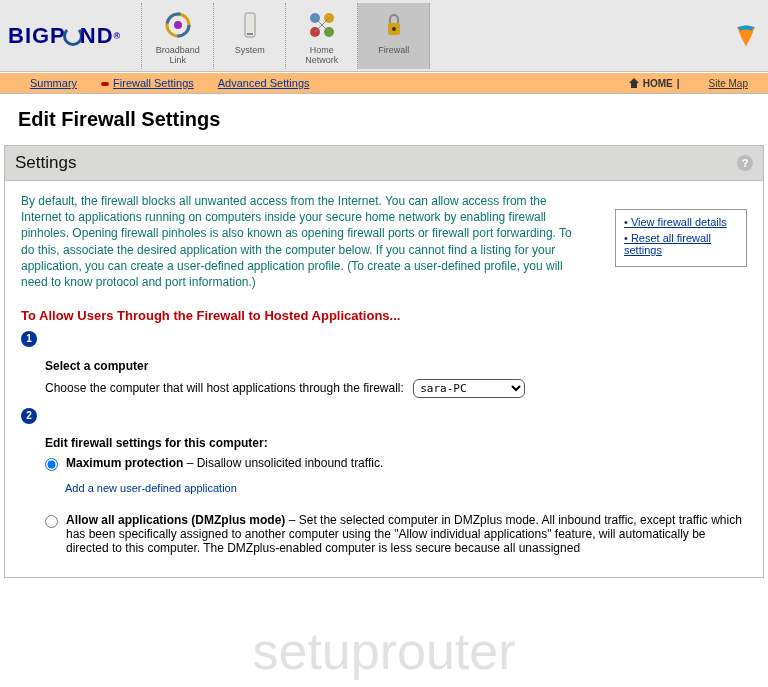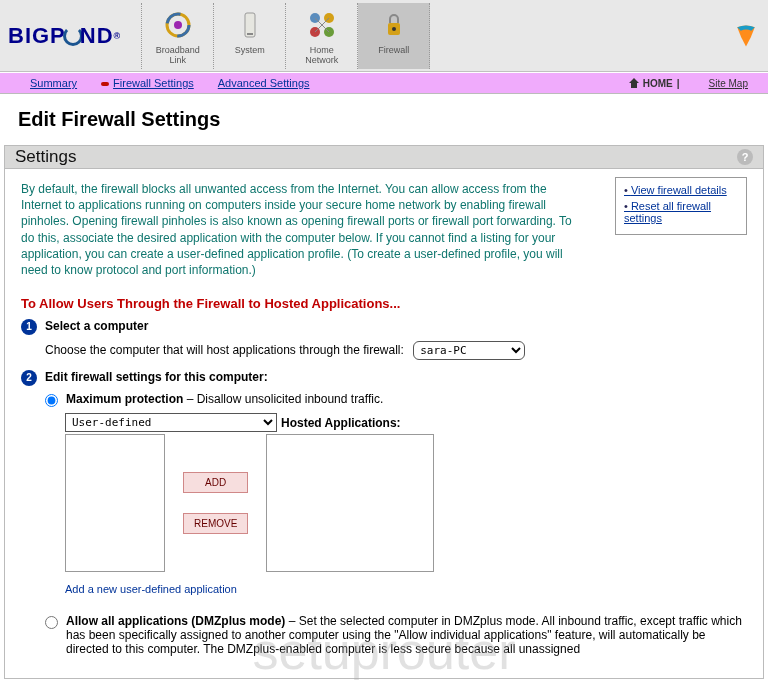--- a/index.html
+++ b/index.html
@@ -6,39 +6,39 @@
 body { font-family: Arial, Helvetica, sans-serif; font-size: 12px; color: #000; width: 768px; height: 687px; overflow: hidden; position: relative; background: #fff; }
 .topbar { display: flex; align-items: center; background: #e8e8e8; height: 72px; padding: 0 8px; border-bottom: 1px solid #c0c0c0; }
 .logo { font-size: 22px; font-weight: bold; color: #00008b; letter-spacing: 1px; display: flex; align-items: center; padding: 0 12px 0 0; }
 .logo .swirl { display: inline-block; width: 20px; height: 20px; border: 3px solid #1a5490; border-radius: 50%; border-top-color: transparent; margin: 0 -3px; }
 .navicons { display: flex; border-left: 1px dotted #999; margin-left: 8px; }
 .navitem { width: 72px; text-align: center; font-size: 9px; color: #555; padding: 4px 2px; border-right: 1px dotted #999; cursor: pointer; }
 .navitem.active { background: #c5c5c5; }
 .navitem .icon-box { width: 36px; height: 36px; margin: 0 auto 2px; display: flex; align-items: center; justify-content: center; }
 .navitem svg { width: 32px; height: 32px; }
 .corner-logo { margin-left: auto; width: 28px; height: 28px; }
-.subnav { background: #f0abfc; height: 22px; display: flex; align-items: center; padding: 0 20px 0 30px; font-size: 11px; border-top: 1px solid #fff; border-bottom: 1px solid #bbb; }
+.subnav { background: #fdba74; height: 22px; display: flex; align-items: center; padding: 0 20px 0 30px; font-size: 11px; border-top: 1px solid #fff; border-bottom: 1px solid #bbb; }
 .subnav a { color: #003399; text-decoration: underline; margin-right: 24px; cursor: pointer; }
 .subnav .sel-dot { width: 8px; height: 4px; background: #c00c00; display: inline-block; border-radius: 2px; margin-right: 4px; vertical-align: middle; }
 .subnav .right { margin-left: auto; display: flex; align-items: center; }
 .subnav .right span { font-weight: bold; color: #333; font-size: 10px; }
 .subnav .right a { margin-left: 25px; margin-right: 0; font-size: 10px; text-decoration: underline; color: #333; }
 .subnav .home-icon { width: 12px; height: 12px; display: inline-block; }
 h1.pagetitle { font-size: 20px; font-weight: bold; margin: 14px 0 14px 18px; }
-.panel-head { background: #d9d9d8; padding: 1px 10px; font-size: 17px; color: #111; border: 1px solid #bbb; margin: 0 4px; display: flex; align-items: center; }
+.panel-head { background: #d9d9d8; padding: 7px 10px; font-size: 17px; color: #111; border: 1px solid #bbb; margin: 0 4px; display: flex; align-items: center; }
 .help-icon { margin-left: auto; width: 16px; height: 16px; background: #bbb; color: #fff; border-radius: 50%; text-align: center; font-size: 11px; font-weight: bold; line-height: 16px; cursor: pointer; }
 .panel-body { border: 1px solid #bbb; border-top: none; margin: 0 4px; padding: 12px 16px 16px 16px; position: relative; }
 .intro { width: 560px; color: #0f766e; line-height: 1.35; }
-.sidebox { position: absolute; right: 16px; top: 8px; width: 132px; border: 1px solid #999; padding: 6px 8px; font-size: 11px; }
+.sidebox { position: absolute; right: 16px; top: 28px; width: 132px; border: 1px solid #999; padding: 6px 8px; font-size: 11px; }
 .sidebox a { color: #003399; text-decoration: underline; cursor: pointer; display: block; margin-bottom: 4px; }
 .sidebox a::before { content: "• "; color: #225; }
 .redhead { color: #c00000; font-weight: bold; font-size: 13px; margin: 18px 0 8px 0; }
 .step { display: flex; margin: 2px 0 6px 0; }
 .stepnum { width: 16px; height: 16px; background: #003399; color: #fff; font-size: 10px; font-weight: bold; border-radius: 50%; text-align: center; line-height: 16px; margin-right: 8px; flex-shrink: 0; }
-.step-content { flex: 1; }
+.step-content { flex: 1; margin-top: 28px; }
 .step-content b { font-size: 12px; }
 .choose-line { margin: 4px 0 10px 24px; }
 select { font-family: monospace; font-size: 11px; background: #fff; border: 1px solid #555; padding: 1px 2px; }
 select.computer { width: 112px; margin-left: 6px; border-radius: 6px; }
 select.appsel { width: 212px; margin-left: 0; }
 .radio-row { display: flex; align-items: flex-start; margin: 6px 0 6px 24px; }
 .radio-row input[type=radio] { margin: 2px 8px 0 0; }
 .radio-row .rlabel { flex: 1; }
 .appblock { margin: 4px 0 6px 44px; }
 .listpair { display: flex; margin-top: 2px; }
@@ -160,36 +160,20 @@
       <b>Edit firewall settings for this computer:</b>
     </div>
   </div>
 
   <div class="radio-row">
     <input type="radio" name="fw" checked="" style="">
     <div class="rlabel"><b>Maximum protection</b><span> – Disallow unsolicited inbound traffic.</span></div>
   </div>
 
 
-  <div class="appblock">
-    <div style="display:flex;align-items:center">
-      <select class="appsel">
-        <option>User-defined</option>
-      </select>
-      <span class="hosted-label">Hosted Applications:</span>
-    </div>
-    <div class="listpair">
-      <div class="listbox"></div>
-      <div class="btncol">
-        <div class="pinkbtn">ADD</div>
-        <div class="pinkbtn">REMOVE</div>
-      </div>
-      <div class="listbox hosted"></div>
-    </div>
-  </div>
   <div class="addlink"><a>Add a new user-defined application</a></div>
 
   <div class="radio-row" style="margin-top:18px">
     <input type="radio" name="fw" style="">
     <div class="rlabel"><b>Allow all applications (DMZplus mode)</b><span> –  Set the selected computer in DMZplus mode. All inbound traffic, except traffic which has been specifically assigned to another computer using the "Allow individual applications" feature, will automatically be directed to this computer. The DMZplus-enabled computer is less secure because all unassigned</span></div>
   </div>
 
 </div>
 
 <div class="watermark">setuprouter</div>

